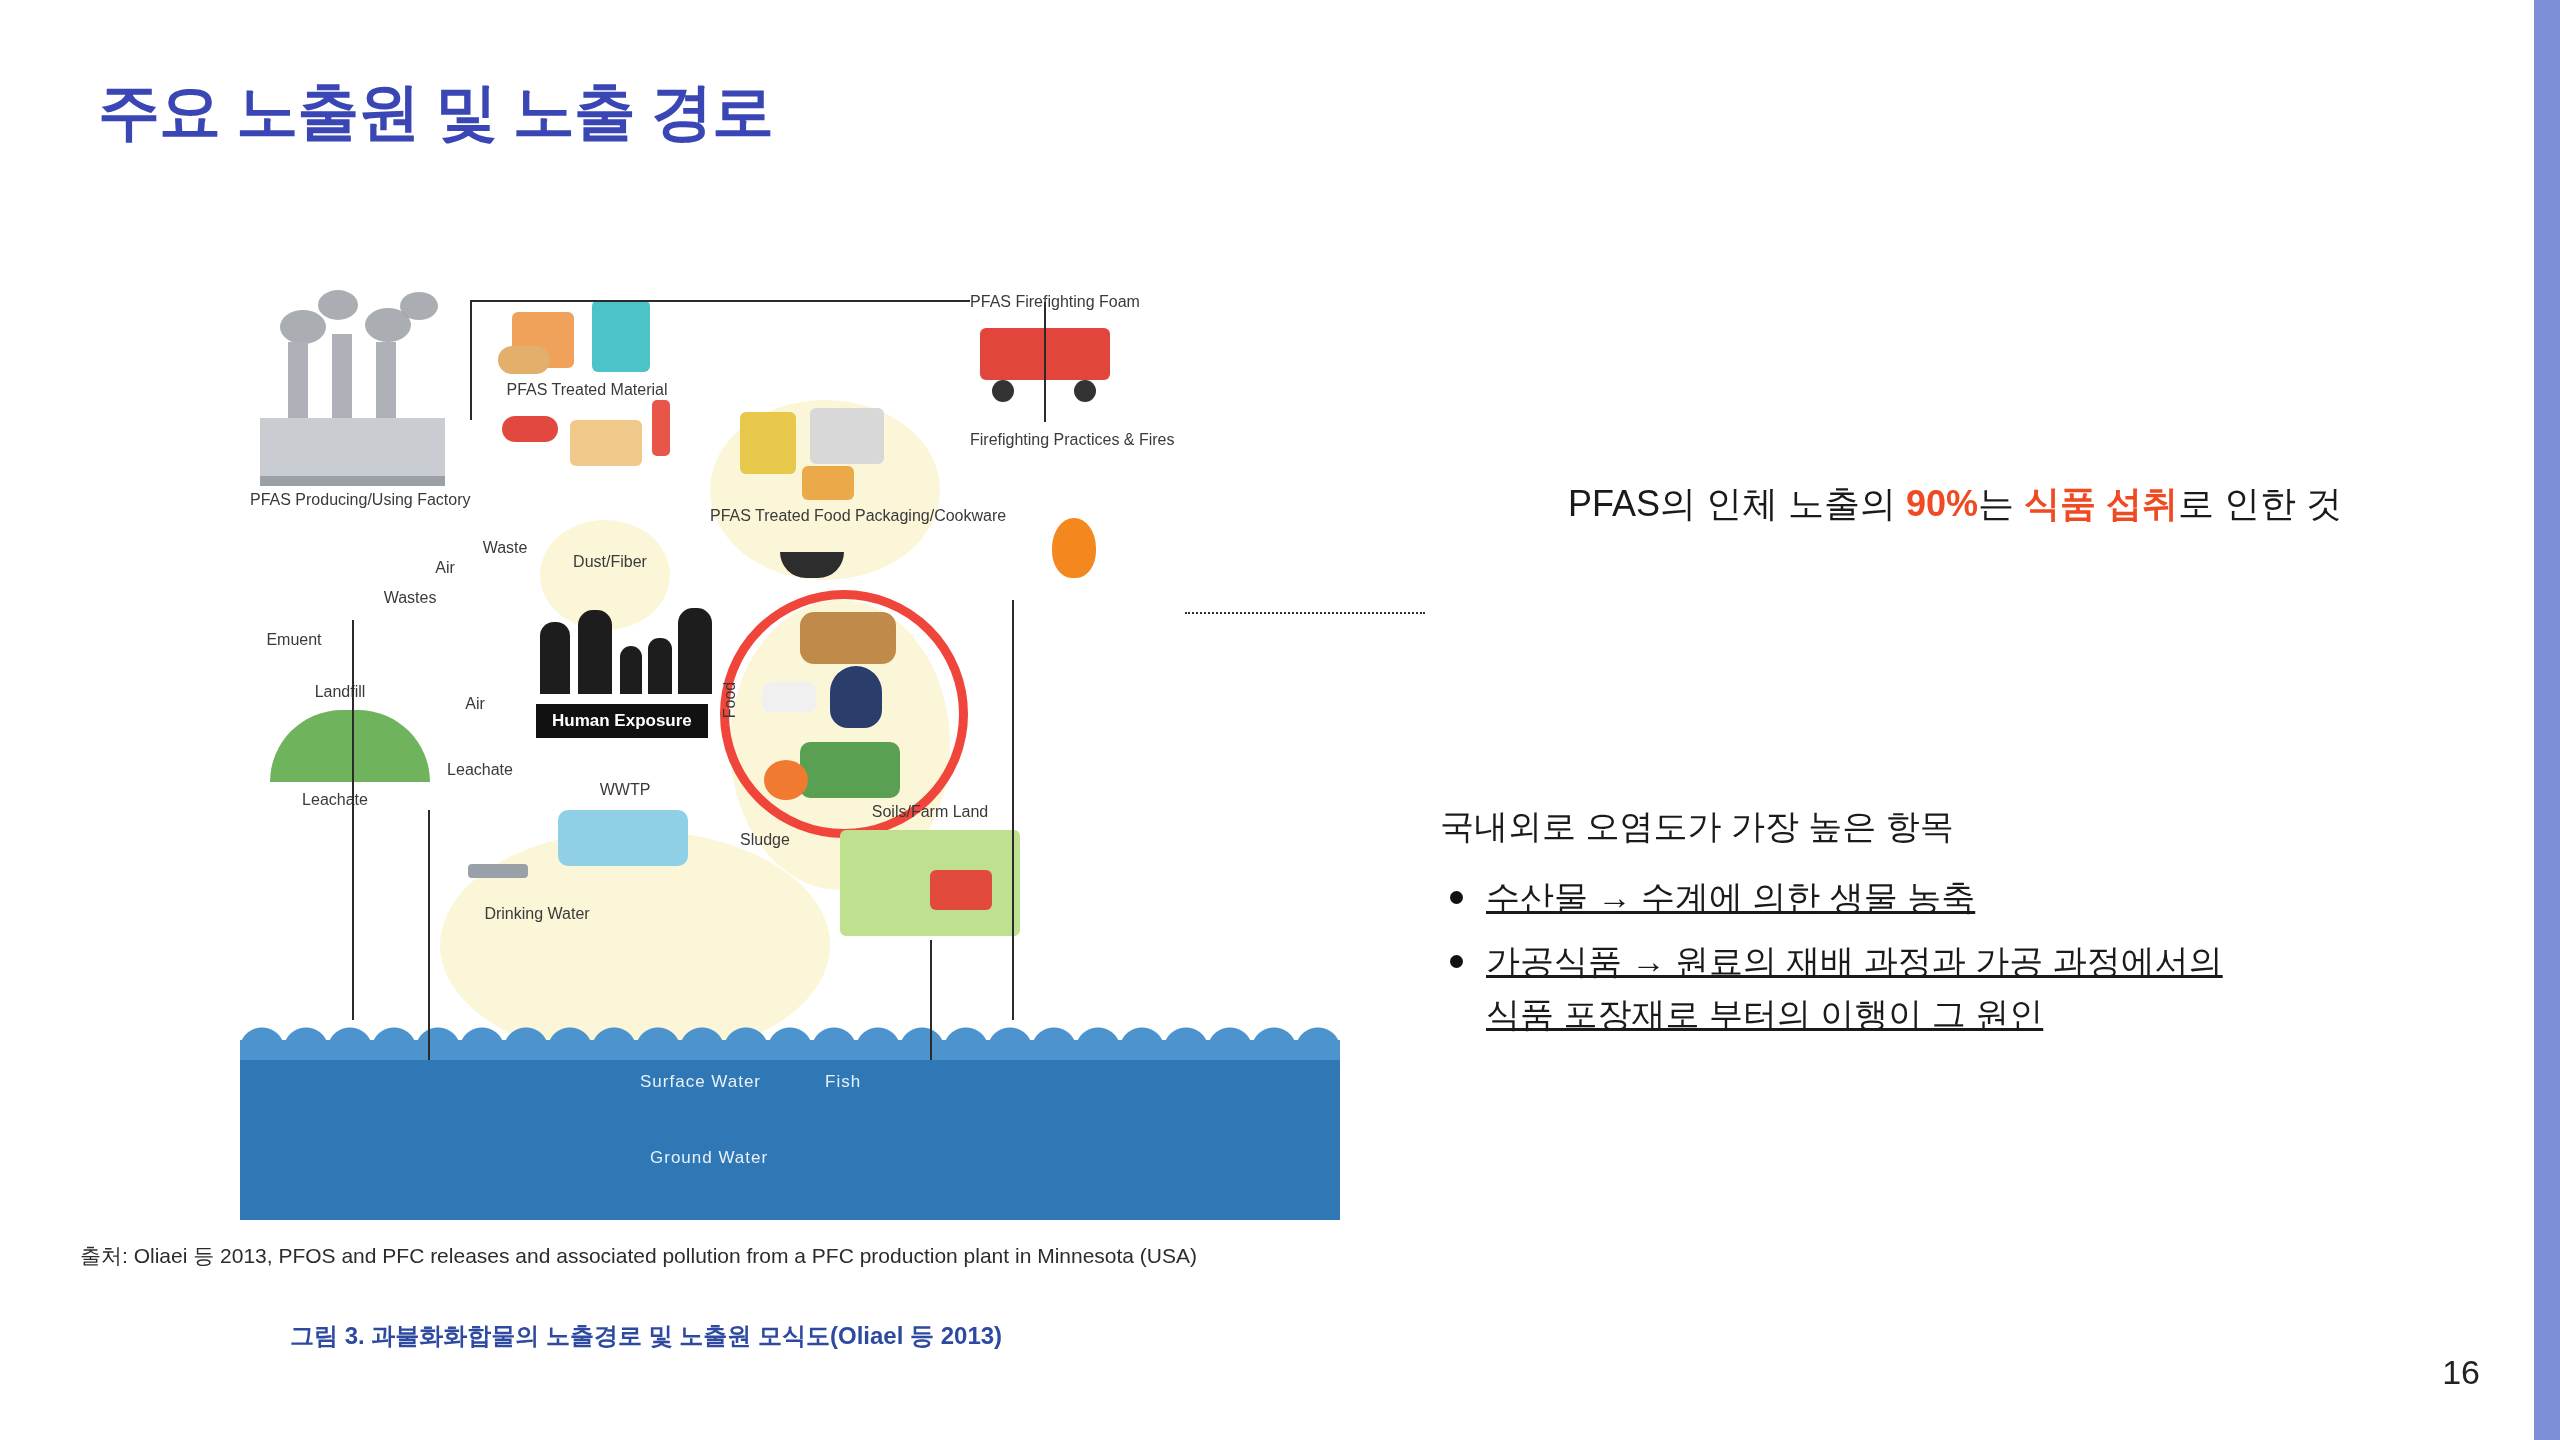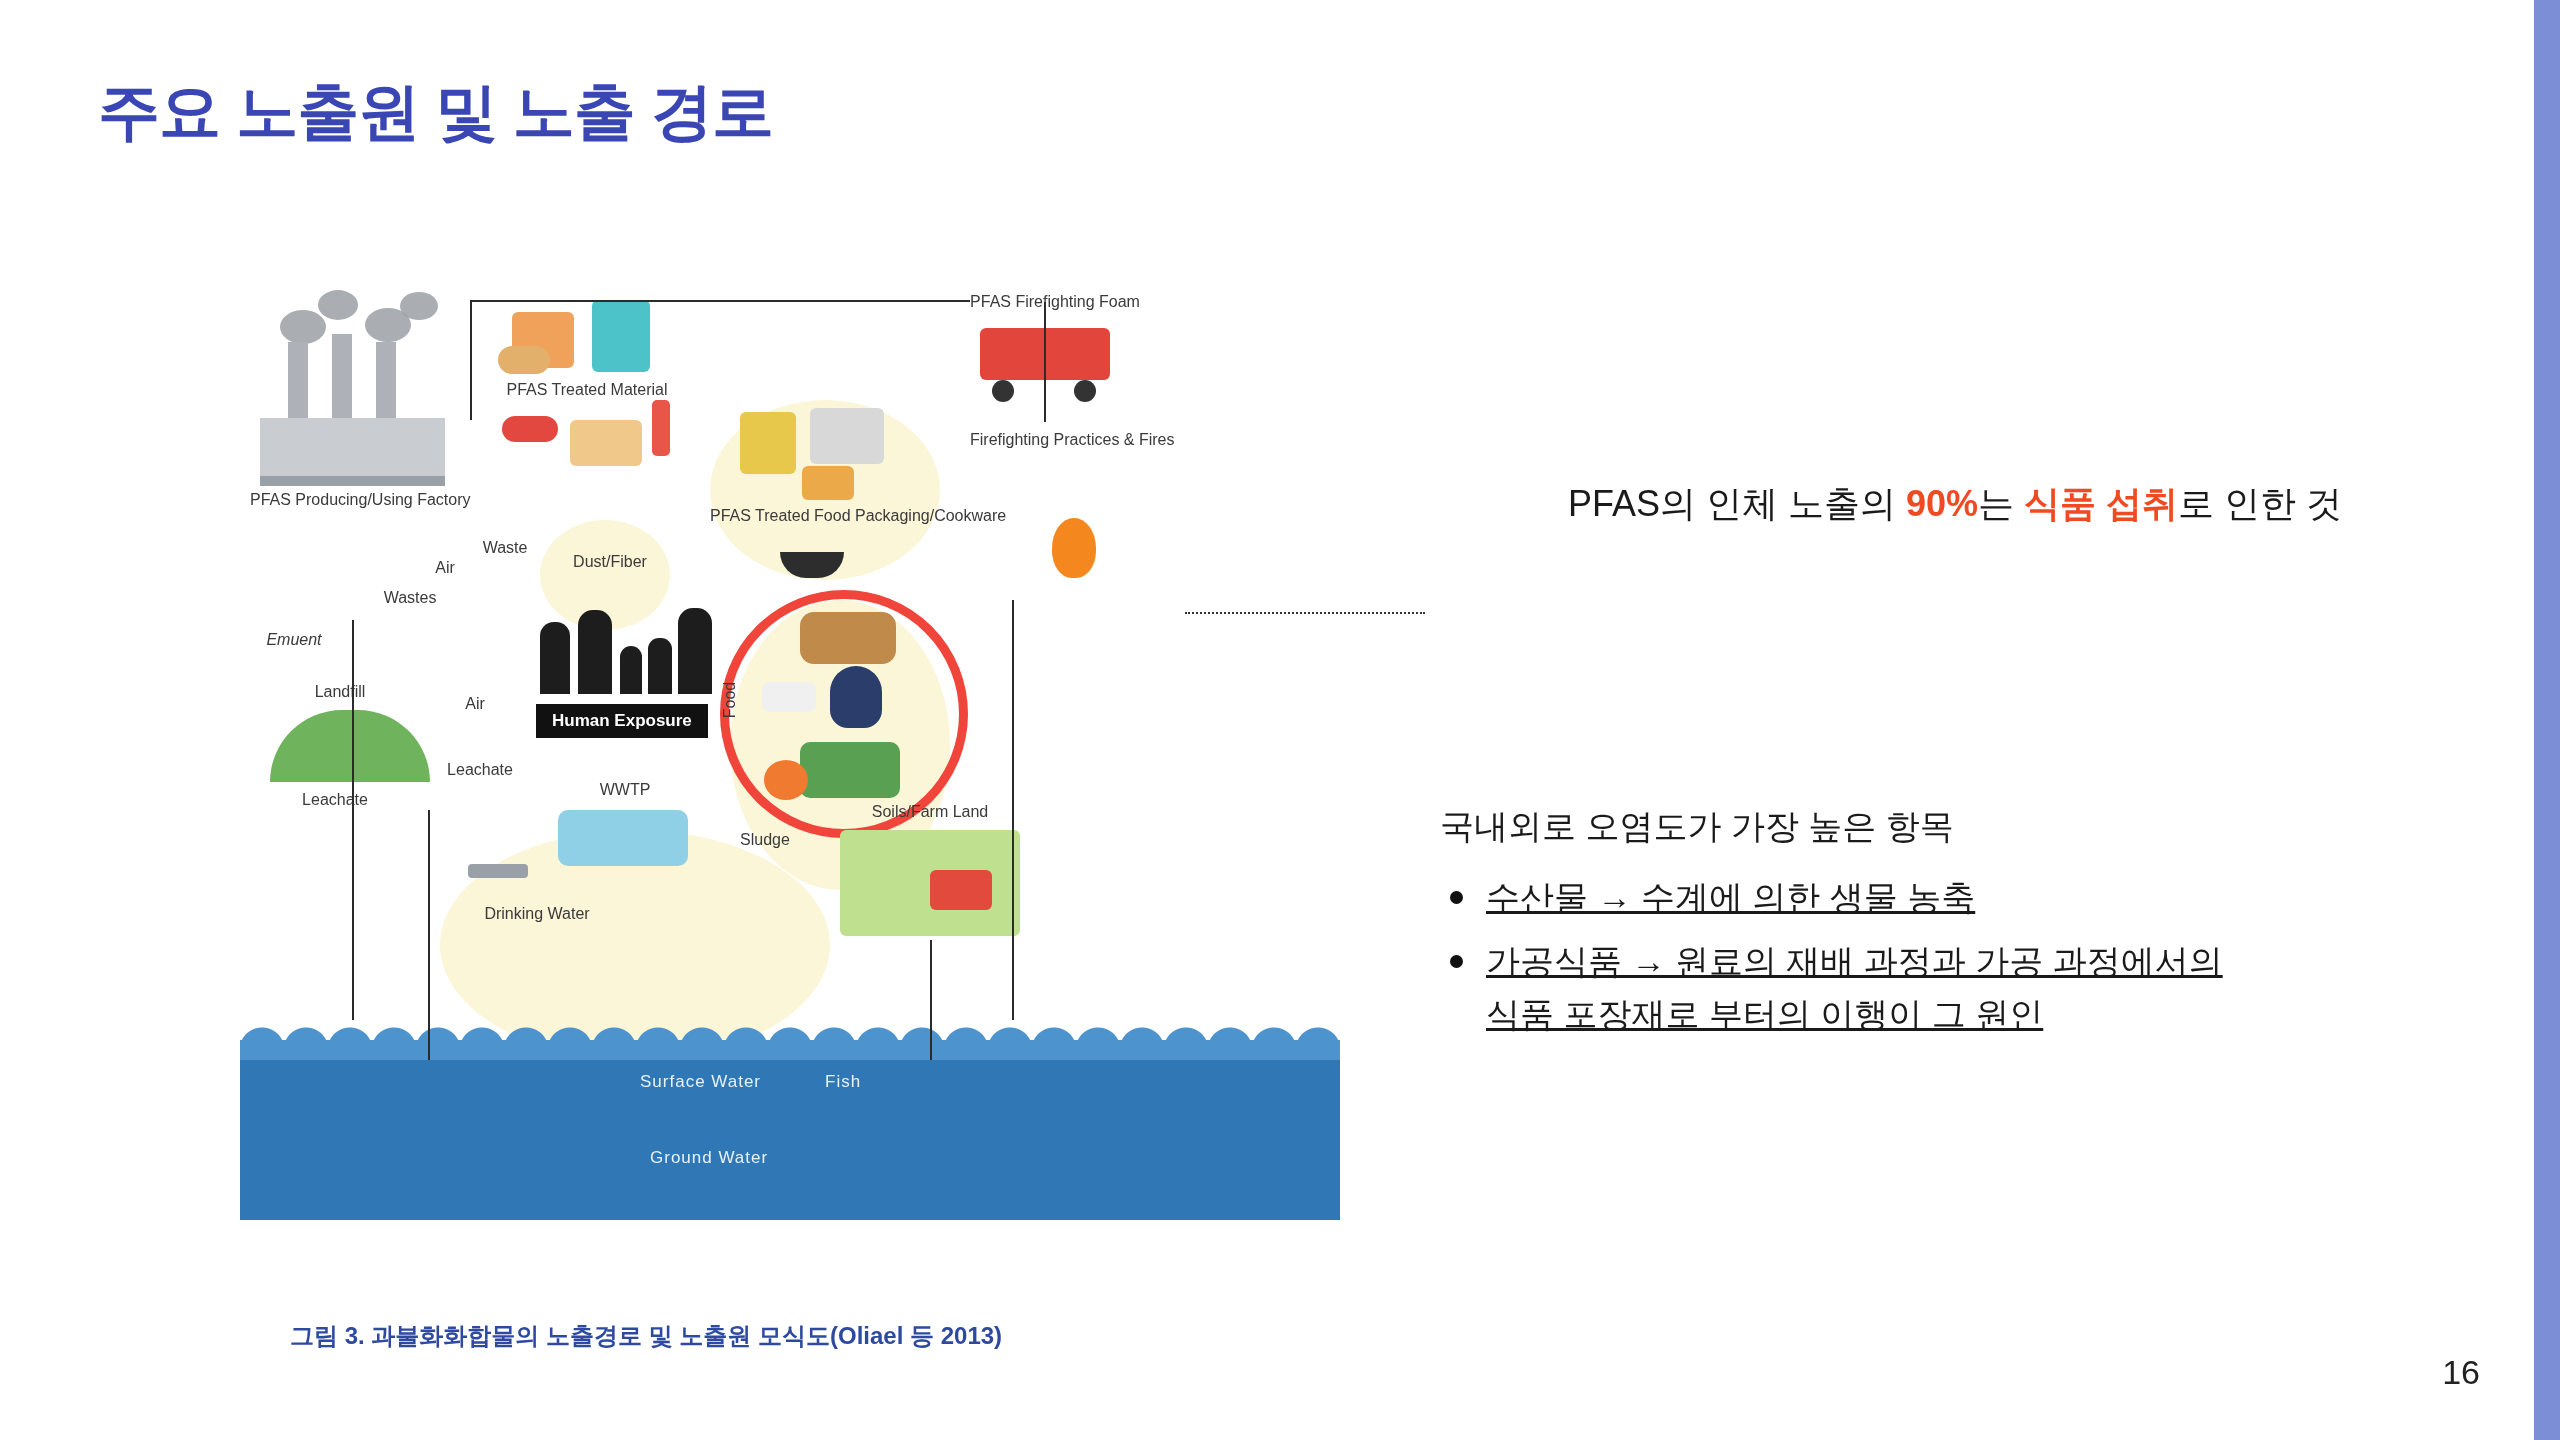--- a/index.html
+++ b/index.html
@@ -291,21 +291,21 @@
       <div class="swatch" style="left:522px; top:392px; width:54px; height:30px; background:#f0f0f0; border-radius:8px;"></div>
       <div class="swatch" style="left:590px; top:376px; width:52px; height:62px; background:#2a3d6b; border-radius:26px 26px 18px 18px;"></div>
       <div class="swatch" style="left:560px; top:452px; width:100px; height:56px; background:#5aa052; border-radius:10px;"></div>
       <div class="swatch" style="left:524px; top:470px; width:44px; height:40px; background:#ef7a30; border-radius:50%;"></div>
       <div class="fig-label" style="left:470px; top:400px; width:40px; transform:rotate(-90deg);">Food</div>
 
       <div class="swatch" style="left:30px; top:420px; width:160px; height:72px; background:#6fb45c; border-radius:80px 80px 0 0;"></div>
       <div class="fig-label" style="left:40px; top:392px; width:120px;">Landfill</div>
       <div class="fig-label" style="left:30px; top:500px; width:130px;">Leachate</div>
       <div class="fig-label" style="left:175px; top:470px; width:130px;">Leachate</div>
-      <div class="fig-label" style="left:-6px; top:340px; width:120px;font-style:italic;">Emuent</div>
+      <div class="fig-label" style="left:-6px; top:340px; width:120px;">Emuent</div>
       <div class="fig-label" style="left:110px; top:298px; width:120px;">Wastes</div>
       <div class="fig-label" style="left:215px; top:248px; width:100px;">Waste</div>
       <div class="fig-label" style="left:170px; top:268px; width:70px;">Air</div>
       <div class="fig-label" style="left:200px; top:404px; width:70px;">Air</div>
 
       <div class="swatch" style="left:318px; top:520px; width:130px; height:56px; background:#8fd0e6; border-radius:10px;"></div>
       <div class="fig-label" style="left:330px; top:490px; width:110px;">WWTP</div>
       <div class="fig-label" style="left:470px; top:540px; width:110px;">Sludge</div>
 
       <div class="swatch" style="left:228px; top:574px; width:60px; height:14px; background:#9aa0a8; border-radius:4px;"></div>
@@ -317,20 +317,21 @@
 
       <div class="arrow-line" style="left:230px; top:10px; width:500px; height:2px;"></div>
       <div class="arrow-line" style="left:230px; top:10px; width:2px; height:120px;"></div>
       <div class="arrow-line" style="left:804px; top:12px; width:2px; height:120px;"></div>
       <div class="arrow-line" style="left:112px; top:330px; width:2px; height:400px;"></div>
       <div class="arrow-line" style="left:188px; top:520px; width:2px; height:250px;"></div>
       <div class="arrow-line" style="left:772px; top:310px; width:2px; height:420px;"></div>
       <div class="arrow-line" style="left:690px; top:650px; width:2px; height:120px;"></div>
     </div>
 
+    <div class="source-note">출처: Oliaei 등 2013, PFOS and PFC releases and associated pollution from a PFC production plant in Minnesota (USA)</div>
     <div class="fig-caption">그림 3. 과불화화합물의 노출경로 및 노출원 모식도(Oliael 등 2013)</div>
   </div>
 
   <div class="leader"></div>
 
   <div class="right-col">
     <div class="callout-line2"><span>PFAS의 인체 노출의 </span><span class="hl">90%</span><span>는 </span><span class="hl">식품 섭취</span><span>로 인한 것</span></div>
   </div>
 
   <div class="section2">

